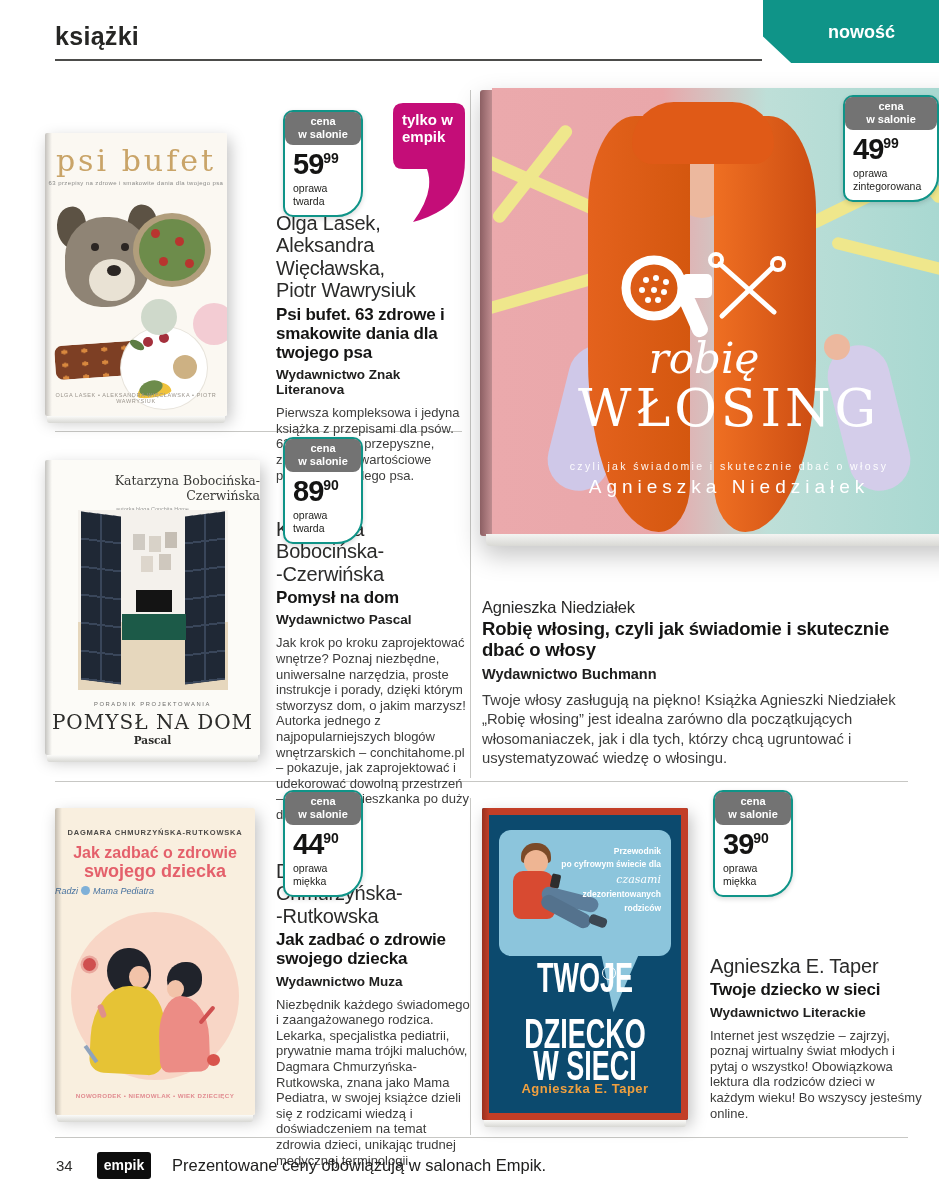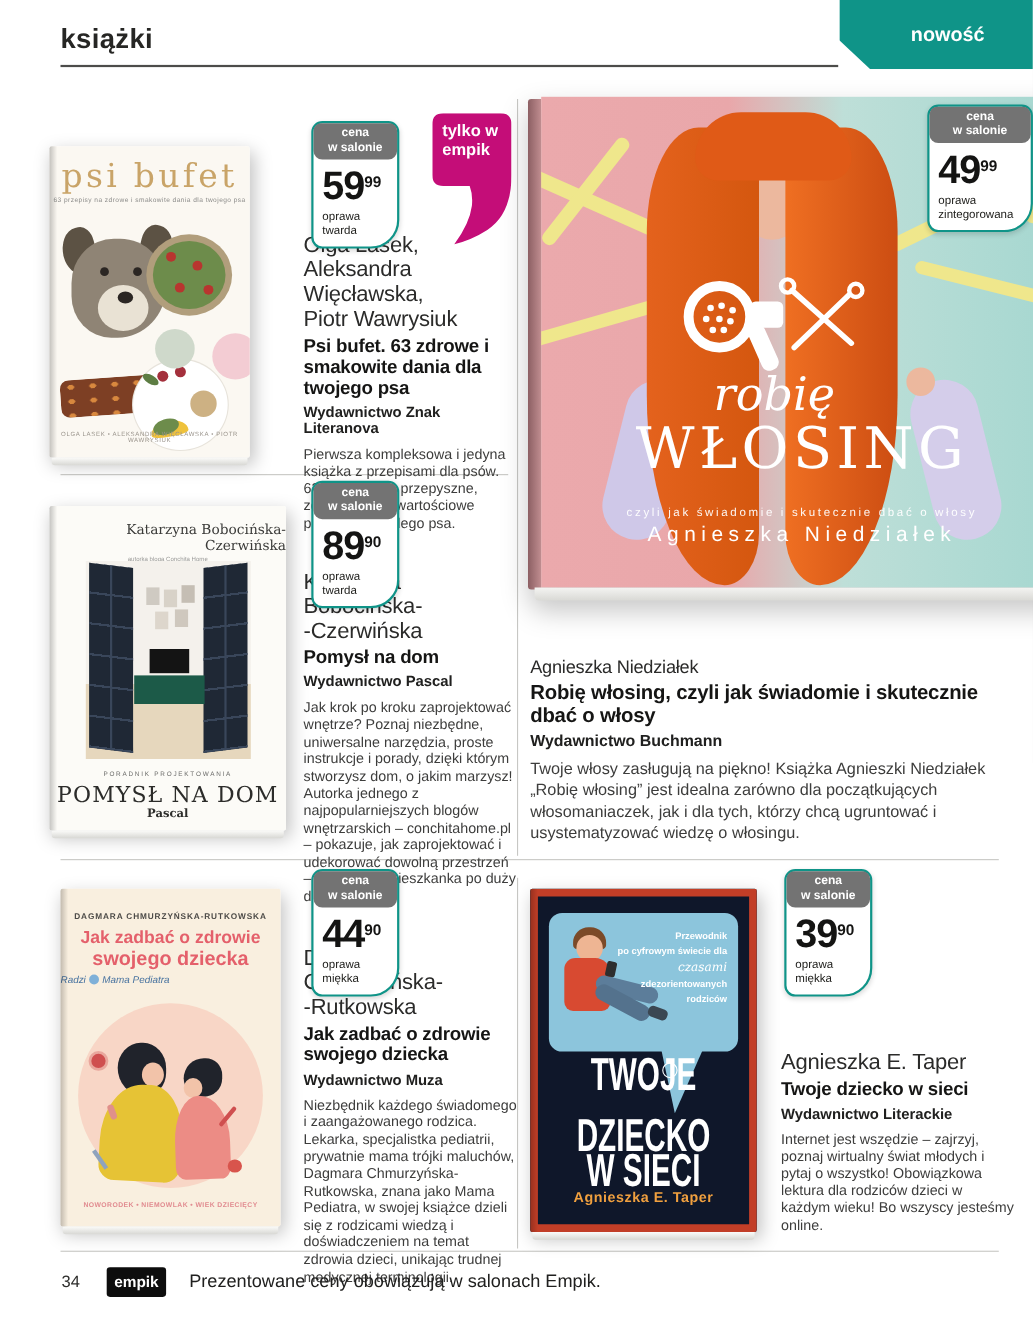--- a/index.html
+++ b/index.html
@@ -18,21 +18,21 @@
   
   .vline{width:1px;background:#c7c7c4}
   .hline{height:1px;background:#c7c7c4}
 
   
   .pbadge{position:absolute;width:76px;background:#fff;border:2px solid #0f9488;
           border-radius:10px 10px 26px 10px;box-shadow:0 2px 5px rgba(0,0,0,.15);z-index:20}
   .pb-head{background:#737373;color:#fff;font-size:11px;font-weight:700;line-height:1.2;
            text-align:center;padding:3px 0 4px;border-radius:7px 7px 8px 8px}
   .pb-price{padding:3px 0 0 8px;color:#141413;white-space:nowrap}
-  .pb-main{font-size:36px;font-weight:800;letter-spacing:-1px}
+  .pb-main{font-size:29px;font-weight:800;letter-spacing:-1px}
   .pb-sup{font-size:14px;font-weight:800;vertical-align:11px}
   .pb-bind{padding:1px 4px 8px 8px;font-size:10.5px;line-height:1.18;color:#22221f}
 
   
   .excl{left:393px;top:103px;width:72px;height:120px;z-index:20}
   .excl svg{position:absolute;left:0;top:0}
   .excl .txt{position:absolute;left:9px;top:9px;color:#fff;font-weight:700;font-size:15px;line-height:1.12}
 
   
   .bk{position:absolute;box-shadow:3px 6px 16px rgba(0,0,0,.25);border-radius:2px}
@@ -135,21 +135,21 @@
               transform:rotate(40deg)}
   .zdr-apple{position:absolute;left:152px;top:246px;width:13px;height:12px;background:#d8544c;border-radius:50%}
   .zdr-syringe{position:absolute;left:34px;top:236px;width:4px;height:20px;background:#8fa3bd;
                transform:rotate(-35deg)}
   .zdr-lip{position:absolute;left:44px;top:196px;width:6px;height:14px;background:#e0908a;border-radius:3px;
            transform:rotate(-20deg)}
   .zdr-footer{position:absolute;left:0;right:0;bottom:16px;text-align:center;font-size:6.2px;font-weight:700;
               color:#e18b90;letter-spacing:.4px}
 
   
-  .cover-net{background:#0f172a;box-shadow:inset 0 0 0 7px #c23e27}
+  .cover-net{background:#0c4a6e;box-shadow:inset 0 0 0 7px #c23e27}
   .net-bubble{position:absolute;left:17px;top:22px;width:172px;height:126px;background:#8cc5dc;border-radius:12px}
   .net-tail{position:absolute;left:113px;top:146px;width:44px;height:58px;background:#8cc5dc;
             clip-path:polygon(14% 0,100% 0,42% 100%)}
   .net-boy-hair{position:absolute;left:22px;top:13px;width:30px;height:20px;background:#7b4a28;
                 border-radius:14px 14px 4px 4px}
   .net-boy-head{position:absolute;left:25px;top:20px;width:24px;height:24px;background:#eeb593;border-radius:50%}
   .net-boy-body{position:absolute;left:14px;top:41px;width:42px;height:48px;background:#d84a31;
                 border-radius:10px 14px 8px 8px}
   .net-boy-leg1{position:absolute;left:42px;top:62px;width:58px;height:15px;background:#5c7d9a;
                 border-radius:8px;transform:rotate(14deg)}

